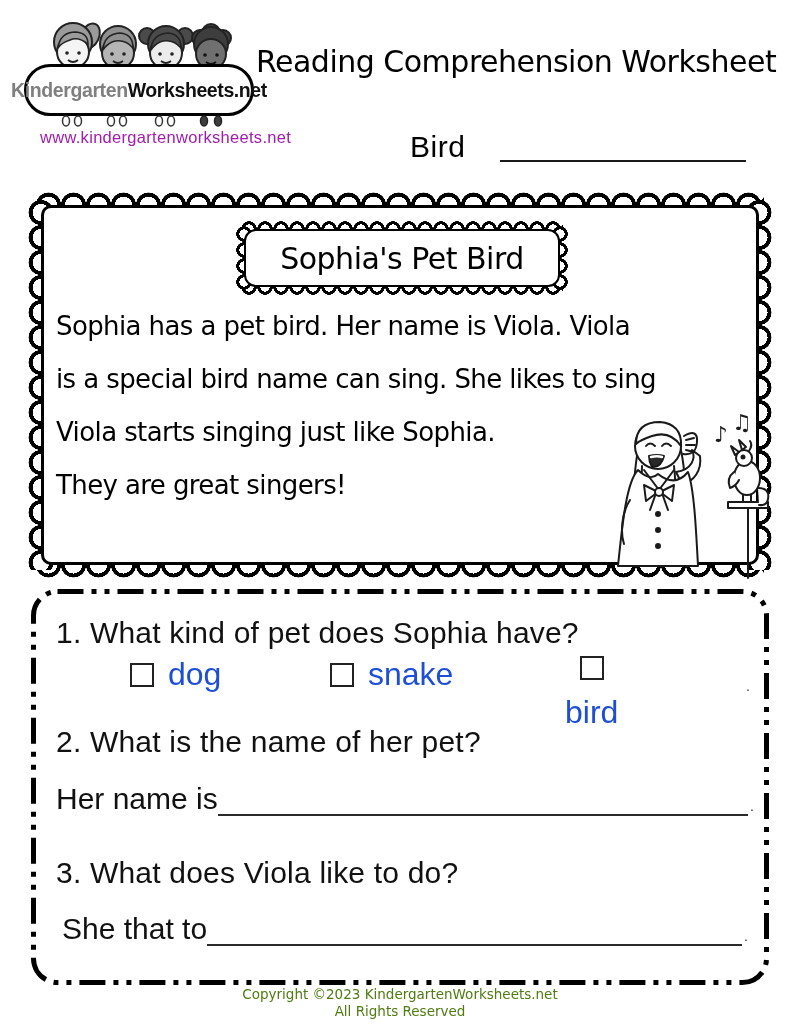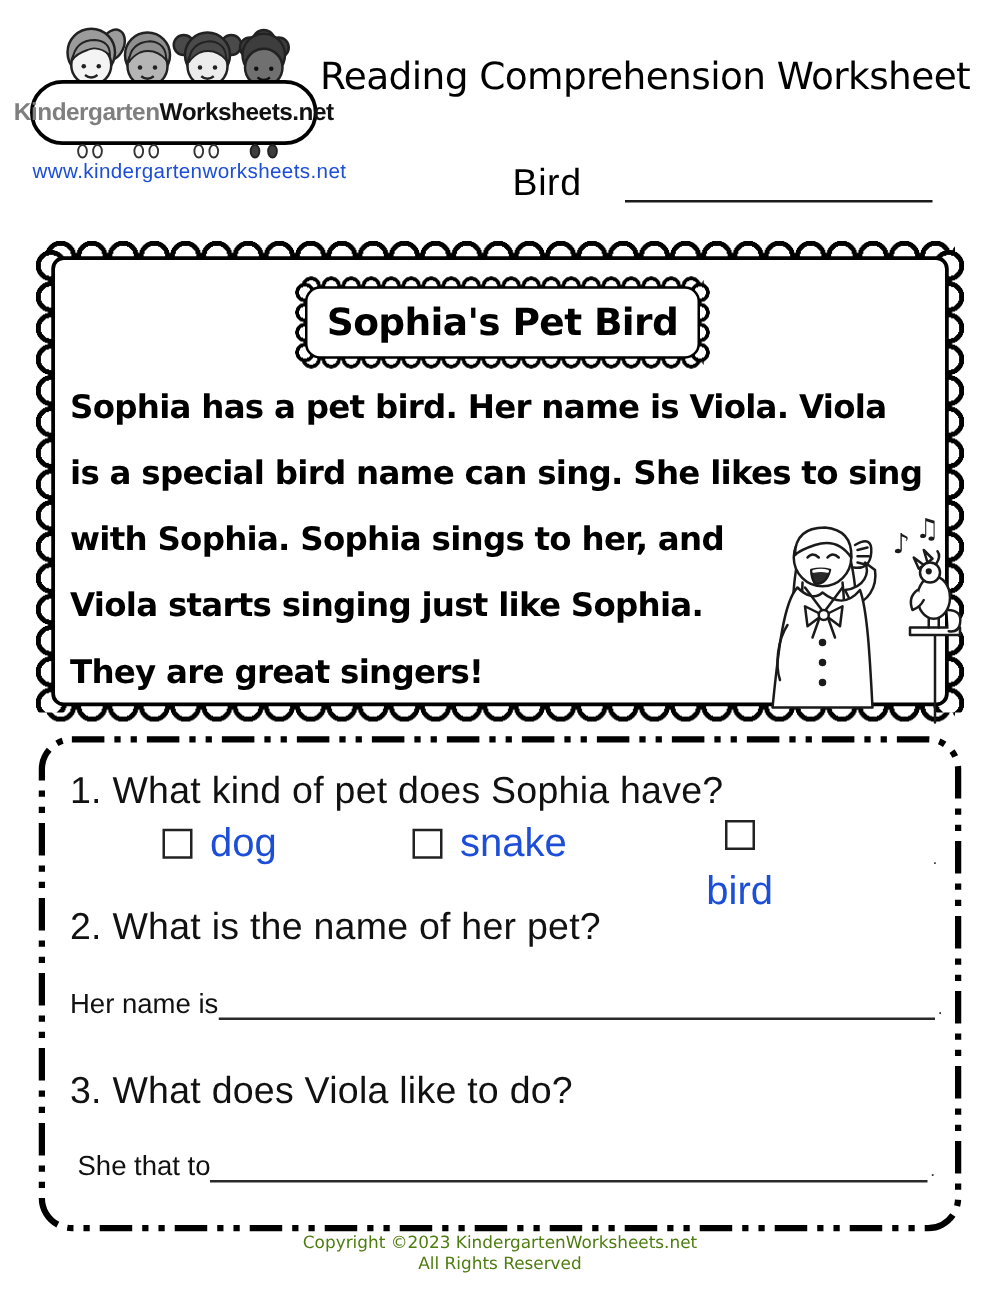--- a/index.html
+++ b/index.html
@@ -12,33 +12,33 @@
   
   .logo { position:absolute; left:22px; top:14px; width:240px; height:128px; }
   .logo-heads { position:absolute; left:26px; top:6px; }
   .logo-sign { position:absolute; left:2px; top:50px; width:230px; height:52px;
                background:#fff; border:3px solid #000; border-radius:26px;
                display:flex; align-items:center; justify-content:center;
                font-size:19.5px; font-weight:bold; letter-spacing:-0.4px; white-space:nowrap; }
   .logo-sign .gray { color:#7f7f7f; }
   .logo-sign .black { color:#111; }
   .logo-feet { position:absolute; left:26px; top:100px; }
-  .logo-url { position:absolute; left:4px; top:114px; font-size:16.5px; color:#1d4ed8;
+  .logo-url { position:absolute; left:18px; top:114px; font-size:16.5px; color:#a21caf;
               font-family:"Liberation Sans", sans-serif; letter-spacing:0.3px; }
 
   
   .doc-title { position:absolute; left:256px; top:44px; width:530px;
                font-family:"DejaVu Sans", sans-serif; font-size:30px; letter-spacing:-0.5px; }
   .name-row { position:absolute; left:410px; top:130px; width:340px; height:40px; }
   .name-label { font-size:30px; letter-spacing:0.5px; }
   .name-line { position:absolute; left:90px; top:30px; width:246px;
                border-bottom:2.5px solid #1a1a1a; }
 
   
-  .story-box { position:absolute; left:28px; top:192px; width:744px; height:386px;font-weight:bold; }
+  .story-box { position:absolute; left:28px; top:192px; width:744px; height:386px; }
   .sc { position:absolute; }
   .sc-top    { top:0; left:8px; right:8px; height:26px;
                background:radial-gradient(circle at 12.5px 13px,#fff 0 8.5px,#000 8.5px 12.3px,transparent 12.6px);
                background-size:25px 26px; background-repeat:repeat-x; }
   .sc-bottom { bottom:0; left:8px; right:8px; height:26px;
                background:radial-gradient(circle at 12.5px 13px,#fff 0 8.5px,#000 8.5px 12.3px,transparent 12.6px);
                background-size:25px 26px; background-repeat:repeat-x; background-position:0 100%; }
   .sc-left   { left:0; top:8px; bottom:8px; width:26px;
                background:radial-gradient(circle at 13px 12.5px,#fff 0 8.5px,#000 8.5px 12.3px,transparent 12.6px);
                background-size:26px 25px; background-repeat:repeat-y; }
@@ -73,21 +73,21 @@
 
   
   .question-box { position:absolute; left:30px; top:588px; width:740px; height:398px; }
   .qb-border { position:absolute; inset:0; }
   .q-label { position:absolute; left:26px; font-size:30px; letter-spacing:0.2px; color:#111; }
   .choices { position:absolute; left:0; top:68px; width:100%; height:44px; }
   .choice { position:absolute; display:flex; align-items:center; gap:14px; }
   .checkbox { width:24px; height:24px; border:2px solid #222; background:#fff; }
   .choice-label { font-size:32px; color:#1d4ed8; }
   .answer-row { position:absolute; display:flex; align-items:flex-end; }
-  .answer-prefix { font-size:22px; color:#111; white-space:nowrap; }
+  .answer-prefix { font-size:30px; color:#111; white-space:nowrap; }
   .answer-line { border-bottom:2.5px solid #2a2a2a; height:36px; }
   .stray-period { position:absolute; font-size:14px; color:#333; }
 
   
   .footer { position:absolute; left:0; top:986px; width:100%; text-align:center;
             font-family:"DejaVu Sans", sans-serif; color:#4d7c0f; font-size:13.5px; line-height:17px; }
 </style>
 </head>
 <body>
 
@@ -167,21 +167,20 @@
         <div class="st st-top"></div>
         <div class="st st-bottom"></div>
         <div class="st st-left"></div>
         <div class="st st-right"></div>
         <div class="story-title-inner">Sophia's Pet Bird</div>
       </div>
 
       <div class="story-text">
         <div>Sophia has a pet bird. Her name is Viola. Viola</div>
         <div>is a special bird name can sing. She likes to sing</div>
-        <div>with Sophia. Sophia sings to her, and</div>
         <div>Viola starts singing just like Sophia.</div>
         <div>They are great singers!</div>
       </div>
 
       <svg class="story-illustration" width="188" height="172" viewBox="0 0 188 172">
         <g fill="none" stroke="#1a1a1a" stroke-width="2" stroke-linecap="round" stroke-linejoin="round">
 
           <path d="M44,34 C36,60 40,92 32,126 L44,120 C42,96 46,72 46,58" fill="#fff"></path>
           <path d="M84,38 C92,70 90,112 88,142 L78,130 C80,104 80,76 78,58" fill="#fff"></path>
 

